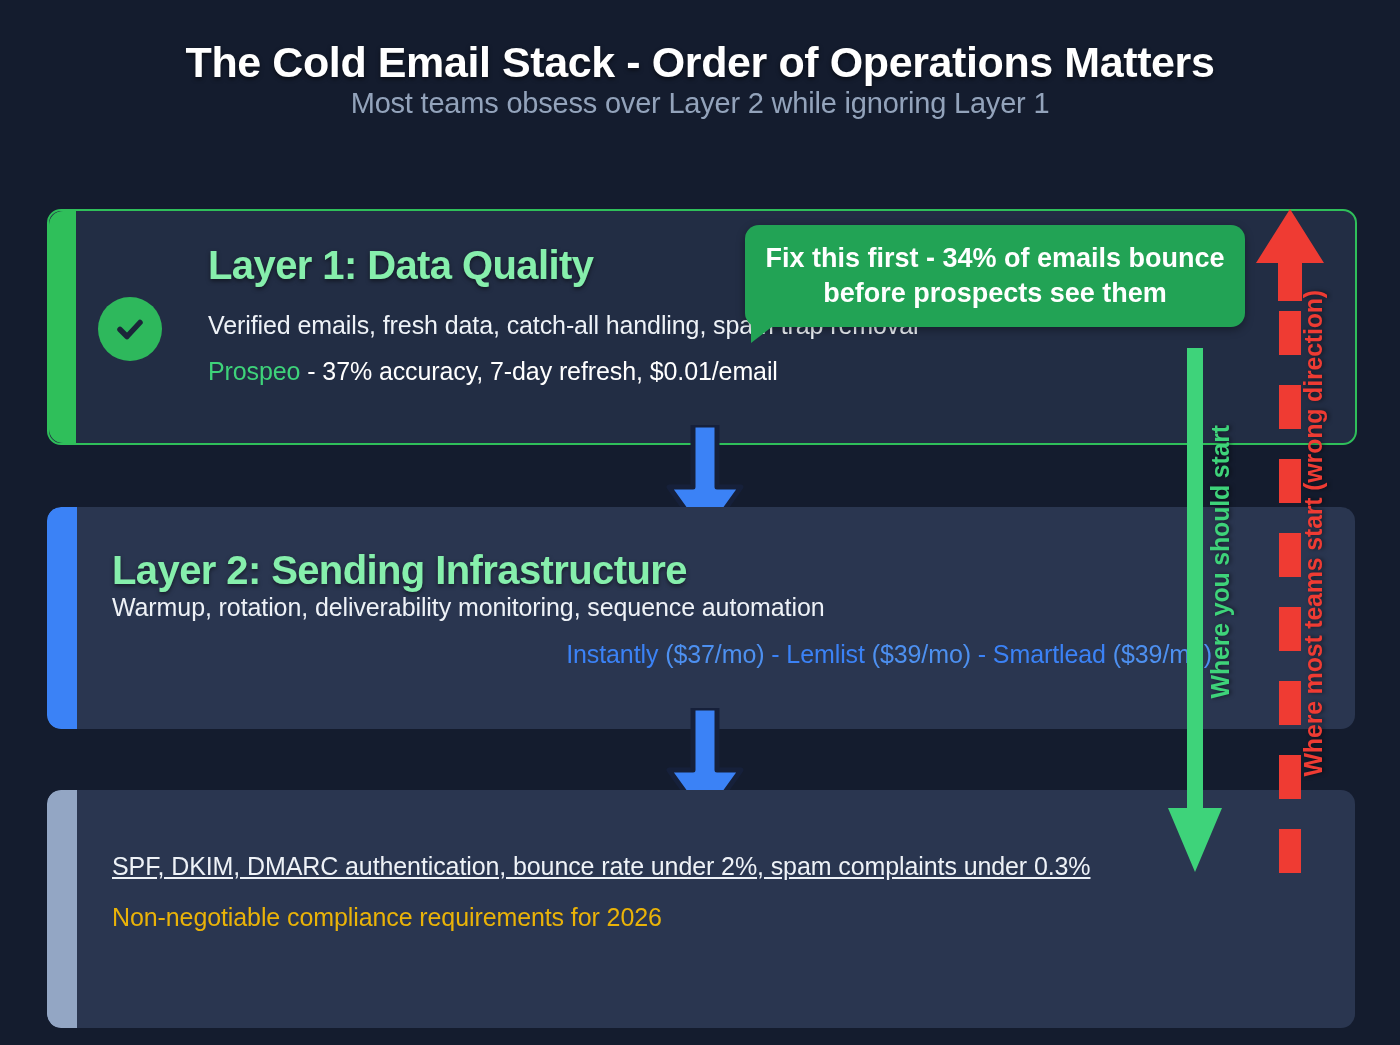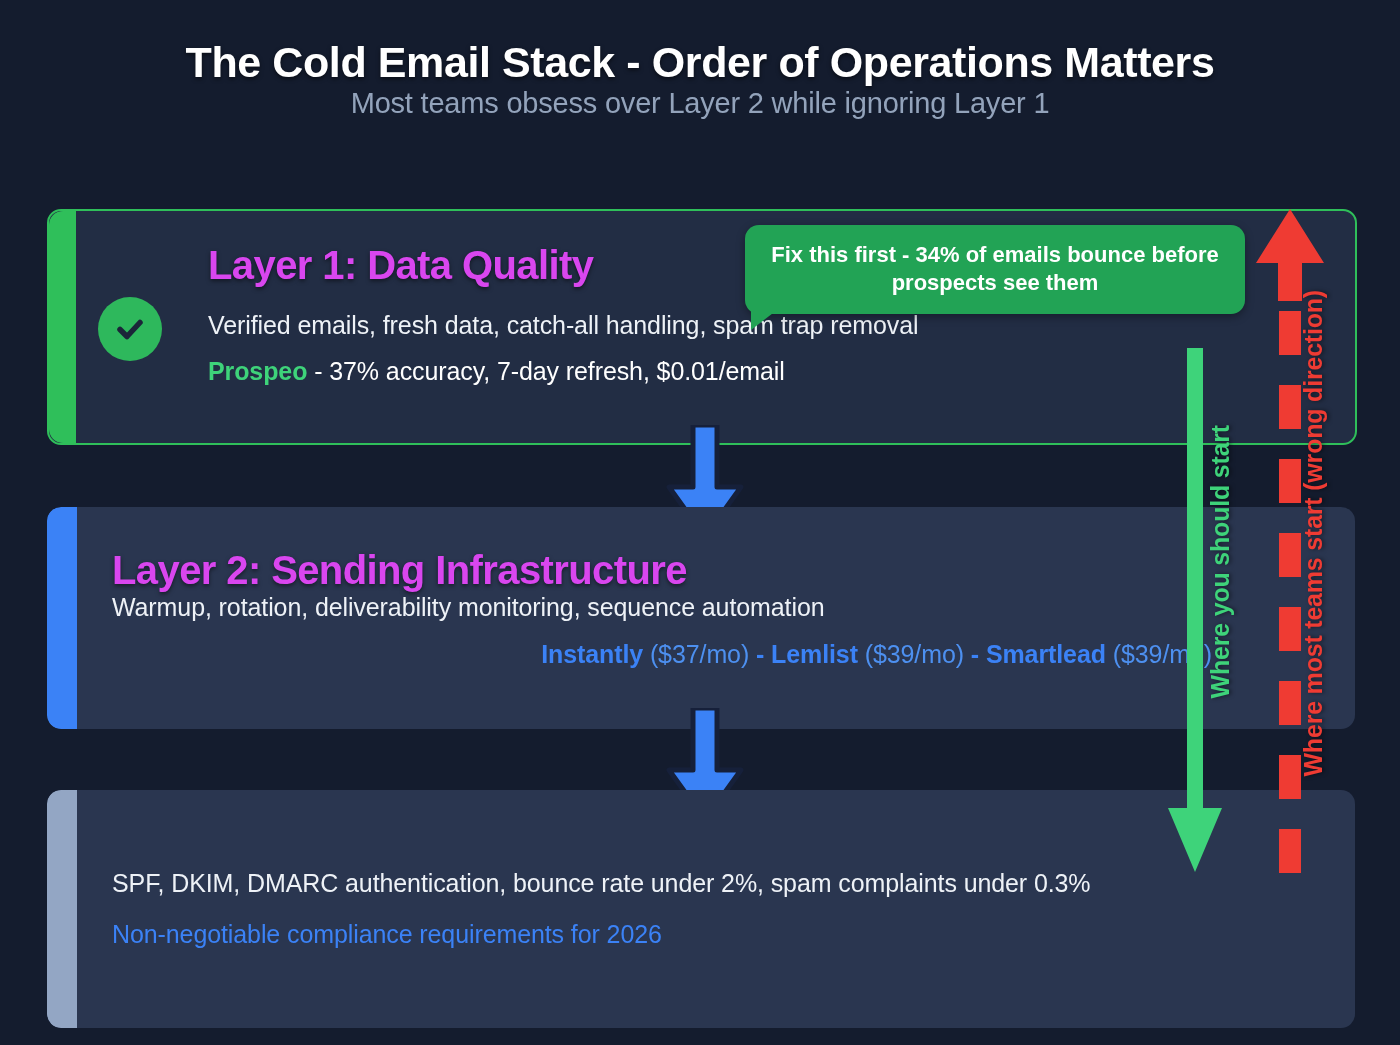--- a/index.html
+++ b/index.html
@@ -52,35 +52,35 @@
     bottom: 0;
     width: 30px;
     border-radius: 14px 0 0 14px;
   }
 
   .layer-body { position: absolute; }
 
   .layer-title {
     font-size: 40px;
     font-weight: bold;
-    color: #d946ef;
+    color: #86efac;
     letter-spacing: -0.6px;
     text-shadow: 0 2px 4px rgba(0,0,0,0.5);
   }
 
   .layer-desc {
     font-size: 25px;
     color: #eef2f7;
     letter-spacing: -0.1px;
   }
 
   .layer-tools { font-size: 25px; letter-spacing: -0.1px; }
-  .layer-tools .tool-name { font-weight: bold; }
-
-  .layer-note { font-size: 25px; color: #3b82f6; letter-spacing: -0.1px; }
+  .layer-tools .tool-name { font-weight: normal; }
+
+  .layer-note { font-size: 25px; color: #eab308; letter-spacing: -0.1px; }
 
   
   #layer1-card {
     left: 47px; top: 209px; width: 1310px; height: 236px;
     background: #222d44;
     border: 2px solid #2fbf5a;
     border-radius: 14px;
   }
   #layer1-card .accent-bar { background: #2fbf5a; width: 27px; }
 
@@ -109,21 +109,21 @@
 
   
   .speech-bubble {
     position: absolute;
     left: 745px; top: 225px;
     width: 500px;
     padding: 16px 18px 17px 18px;
     background: #22a355;
     border-radius: 14px;
     text-align: center;
-    font-size: 22px;
+    font-size: 27px;
     font-weight: bold;
     color: #ffffff;
     line-height: 1.28;
     box-shadow: 0 3px 8px rgba(0,0,0,0.35);
   }
   .speech-bubble::after {
     content: "";
     position: absolute;
     left: 6px; bottom: -16px;
     width: 0; height: 0;
@@ -212,21 +212,21 @@
     <svg width="120" height="120" viewBox="0 0 120 120" aria-hidden="true">
       <path d="M48 0 L72 0 L72 62 L96 62 L60 112 L24 62 L48 62 Z" fill="#3b82f6" stroke="#16203a" stroke-width="5" stroke-linejoin="round"></path>
     </svg>
   </div>
 
   <div class="layer-card" id="layer3-card">
     <div class="accent-bar"></div>
   </div>
 
   <div class="layer-body" style="left:112px; top:827px; width:1200px;">
-    <div class="layer-desc" style="margin-top:42px;">SPF, DKIM, DMARC authentication, bounce rate under 2%, spam complaints under 0.3%</div>
+    <div class="layer-desc" style="margin-top:25px;text-decoration:underline;">SPF, DKIM, DMARC authentication, bounce rate under 2%, spam complaints under 0.3%</div>
     <div class="layer-note" style="margin-top:22px;">Non-negotiable compliance requirements for 2026</div>
   </div>
 
   <div class="green-arrow">
     <svg width="70" height="528" viewBox="0 0 70 528" preserveAspectRatio="none" aria-hidden="true">
       <path d="M27 0 L43 0 L43 460 L62 460 L35 524 L8 460 L27 460 Z" fill="#3ed37a"></path>
     </svg>
   </div>
   <div class="vlabel" id="label-should-start">Where you should start</div>
 

